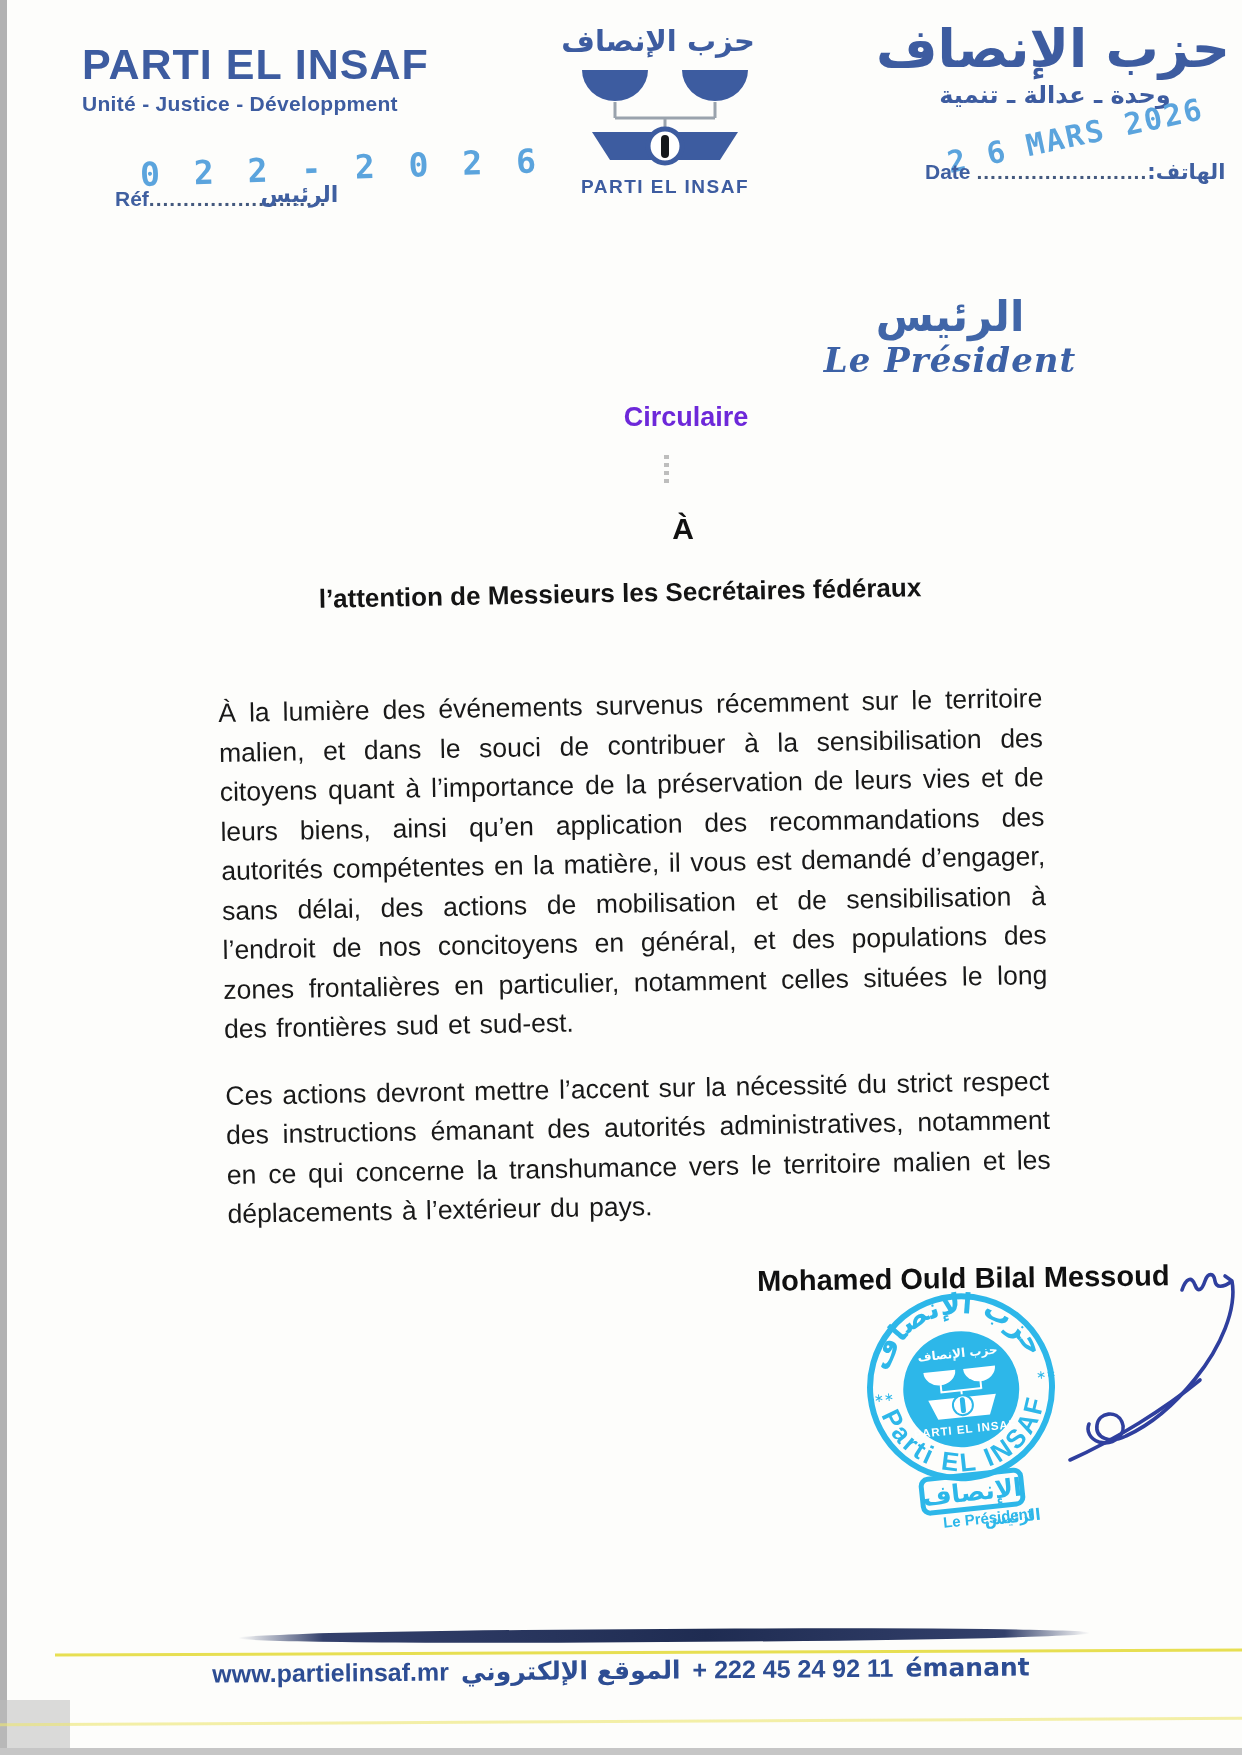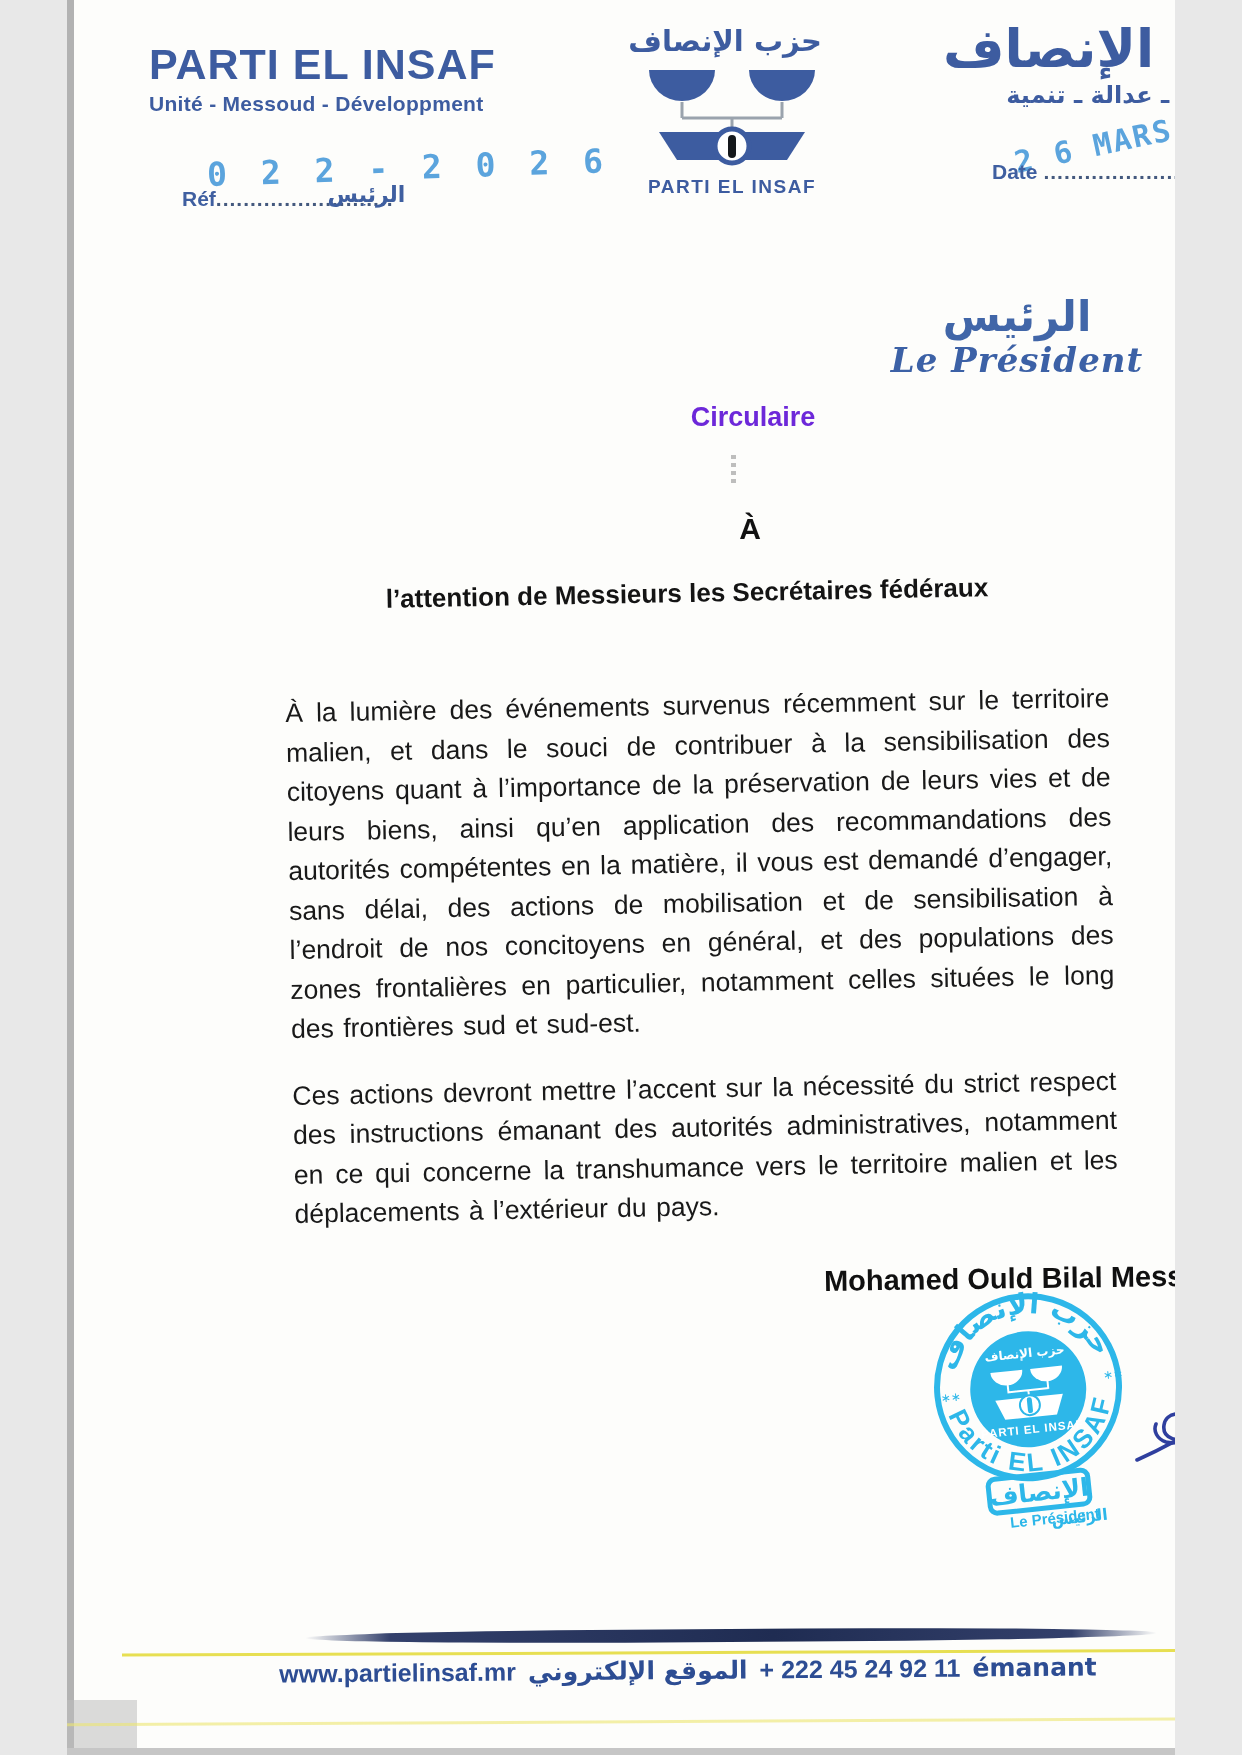--- a/index.html
+++ b/index.html
@@ -1,17 +1,17 @@
 <!DOCTYPE html>
 <html><head>
 <meta charset="utf-8">
 <style>
   html,body{margin:0;padding:0;background:#e8e8e8;}
   .page{
-    position:relative;width:1108px;height:1755px;margin:0 auto;
+    position:relative;width:1242px;height:1755px;margin:0 auto;
     background:#fdfdfb;overflow:hidden;
     font-family:"Liberation Sans","DejaVu Sans",sans-serif;
     color:#1a1a1a;
   }
   .ar{font-family:"DejaVu Sans",sans-serif;}
   .abs{position:absolute;}
   
   .edge-left{left:0;top:0;width:7px;height:1755px;background:#b2b2b2;}
   .edge-bottom{left:0;top:1748px;width:1242px;height:7px;background:#c6c6c6;}
   .edge-corner{left:0;top:1700px;width:70px;height:55px;background:#bdbdbd;opacity:.55;}
@@ -78,21 +78,21 @@
 <body>
 
 <div class="page">
 
   <div class="abs edge-left"></div>
   <div class="abs edge-corner"></div>
   <div class="abs edge-bottom"></div>
 
   <div class="abs hdr-left">
     <div class="title">PARTI EL INSAF</div>
-    <div class="motto">Unité - Messoud - Développment</div>
+    <div class="motto">Unité - Justice - Développment</div>
   </div>
   <div class="abs ref-stamp">0 2 2 - 2 0 2 6</div>
   <div class="abs ref-line">
     <span>Réf</span><span class="dots">..........................</span><span class="ar" dir="rtl">الرئيس</span>
   </div>
 
   <div class="abs hdr-center">
     <div class="ar-title ar" dir="rtl">حزب الإنصاف</div>
     <svg width="170" height="112" viewBox="0 0 170 112">
       <path d="M2,12 A33,31 0 0 0 68,12 Z" fill="#3d5ca0"></path>

